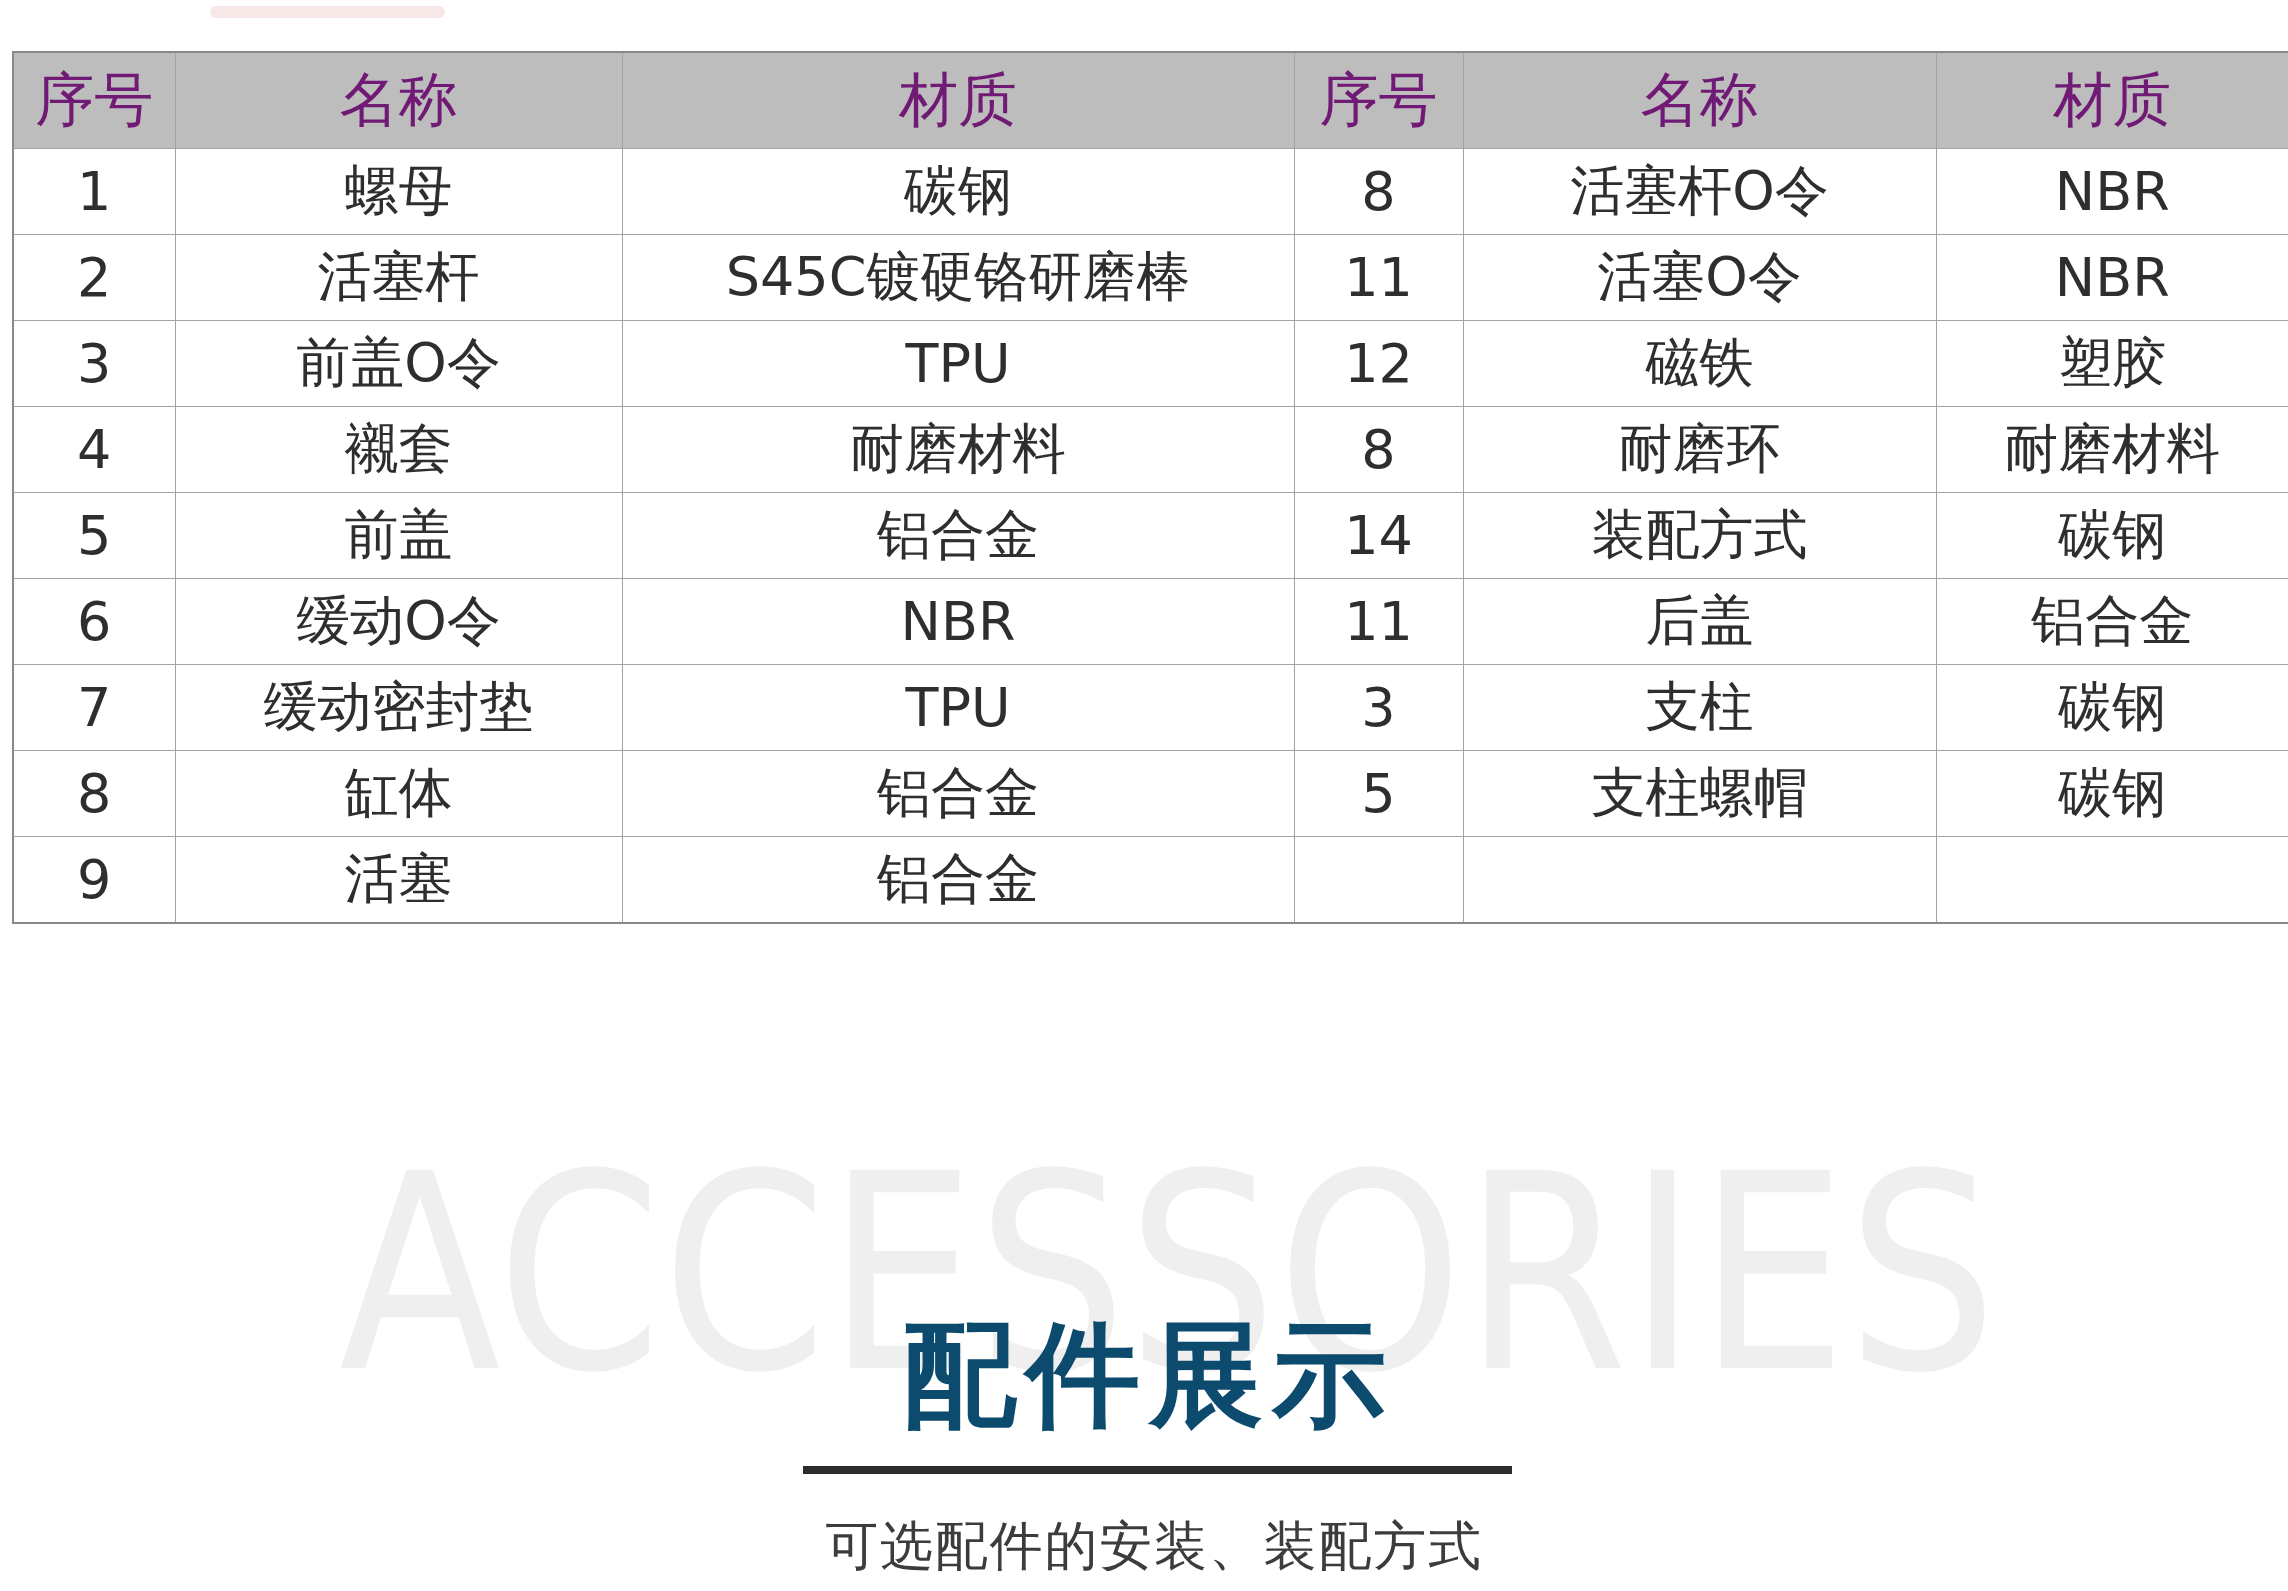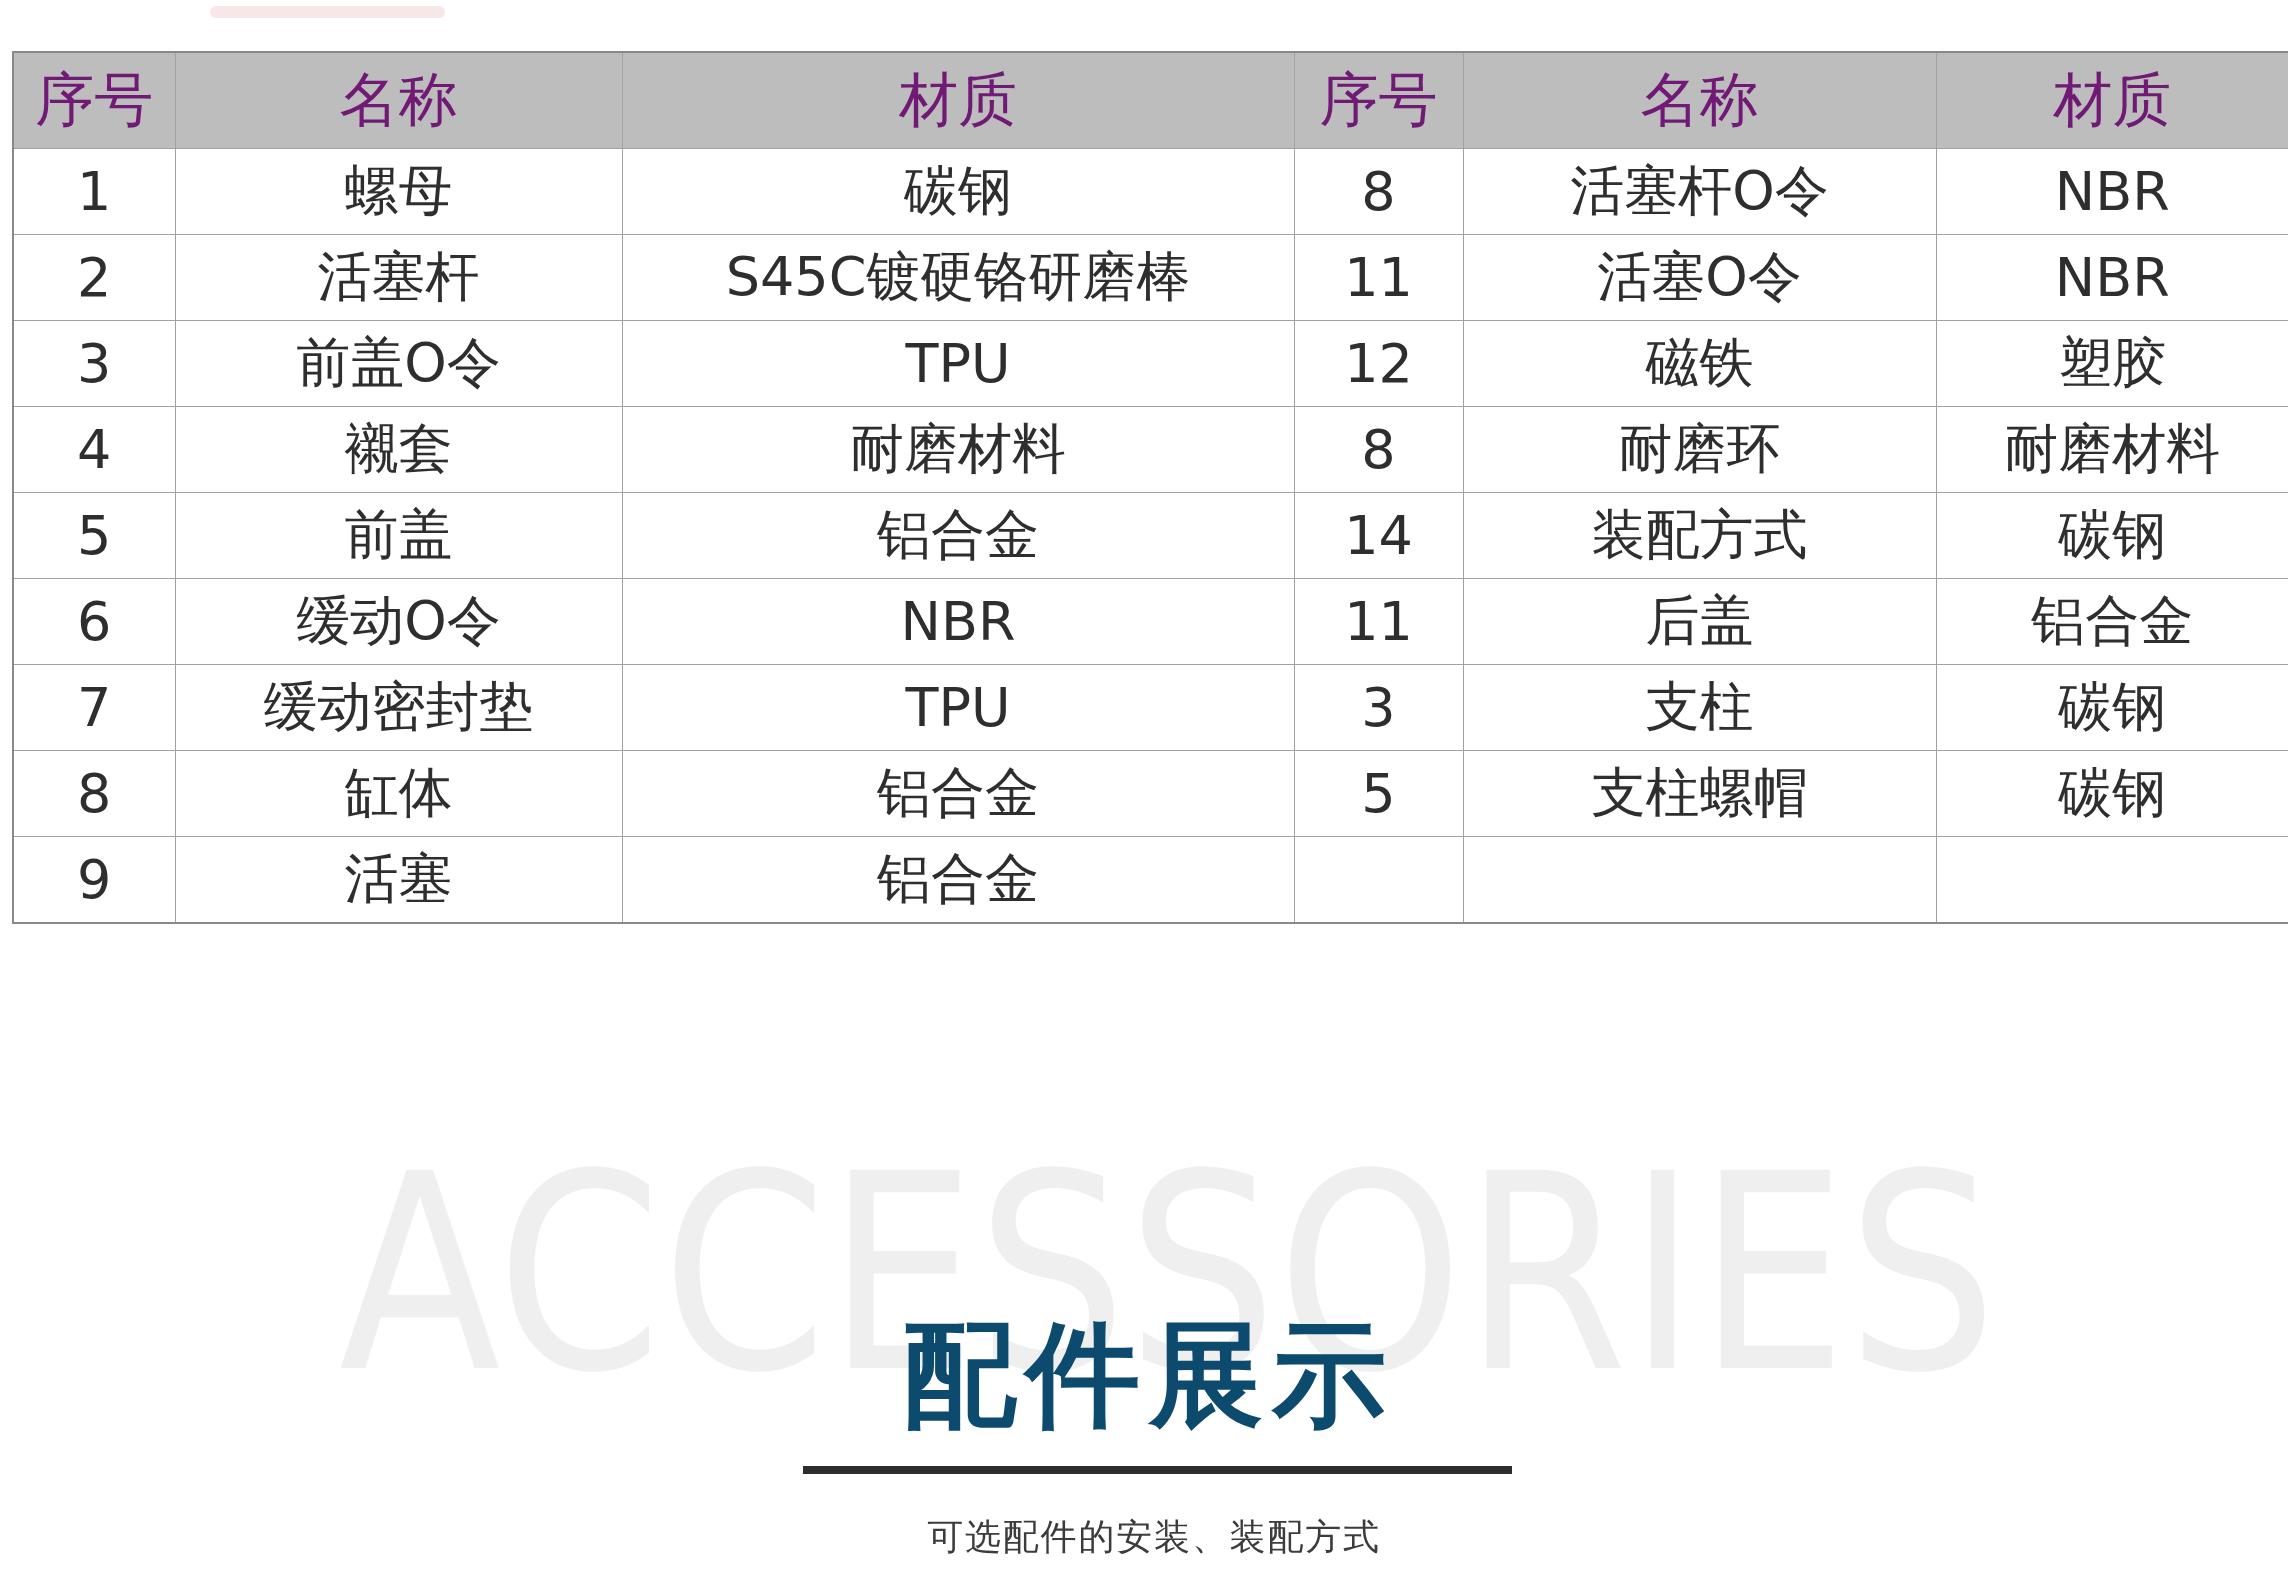--- a/index.html
+++ b/index.html
@@ -36,21 +36,21 @@
     position:absolute;top:1318px;left:1149px;transform:translateX(-50%);
     font-size:114px;line-height:1;font-weight:bold;letter-spacing:9.2px;
     color:#0c4a6e;white-space:nowrap;z-index:2;
   }
   .title-underline{
     position:absolute;left:803px;top:1466px;width:709px;height:8.3px;
     background:#2d2d2d;z-index:2;
   }
   .section-subtitle{
     position:absolute;top:1518px;left:1154px;transform:translateX(-50%);
-    font-size:36px;line-height:1.05;color:#3c3c3c;letter-spacing:1.8px;
+    font-size:53px;line-height:1.05;color:#3c3c3c;letter-spacing:1.8px;
     white-space:nowrap;z-index:2;
   }
 </style>
 </head>
 <body>
 
 <div class="red-dash"></div>
 
 <table class="parts">
   <colgroup>

